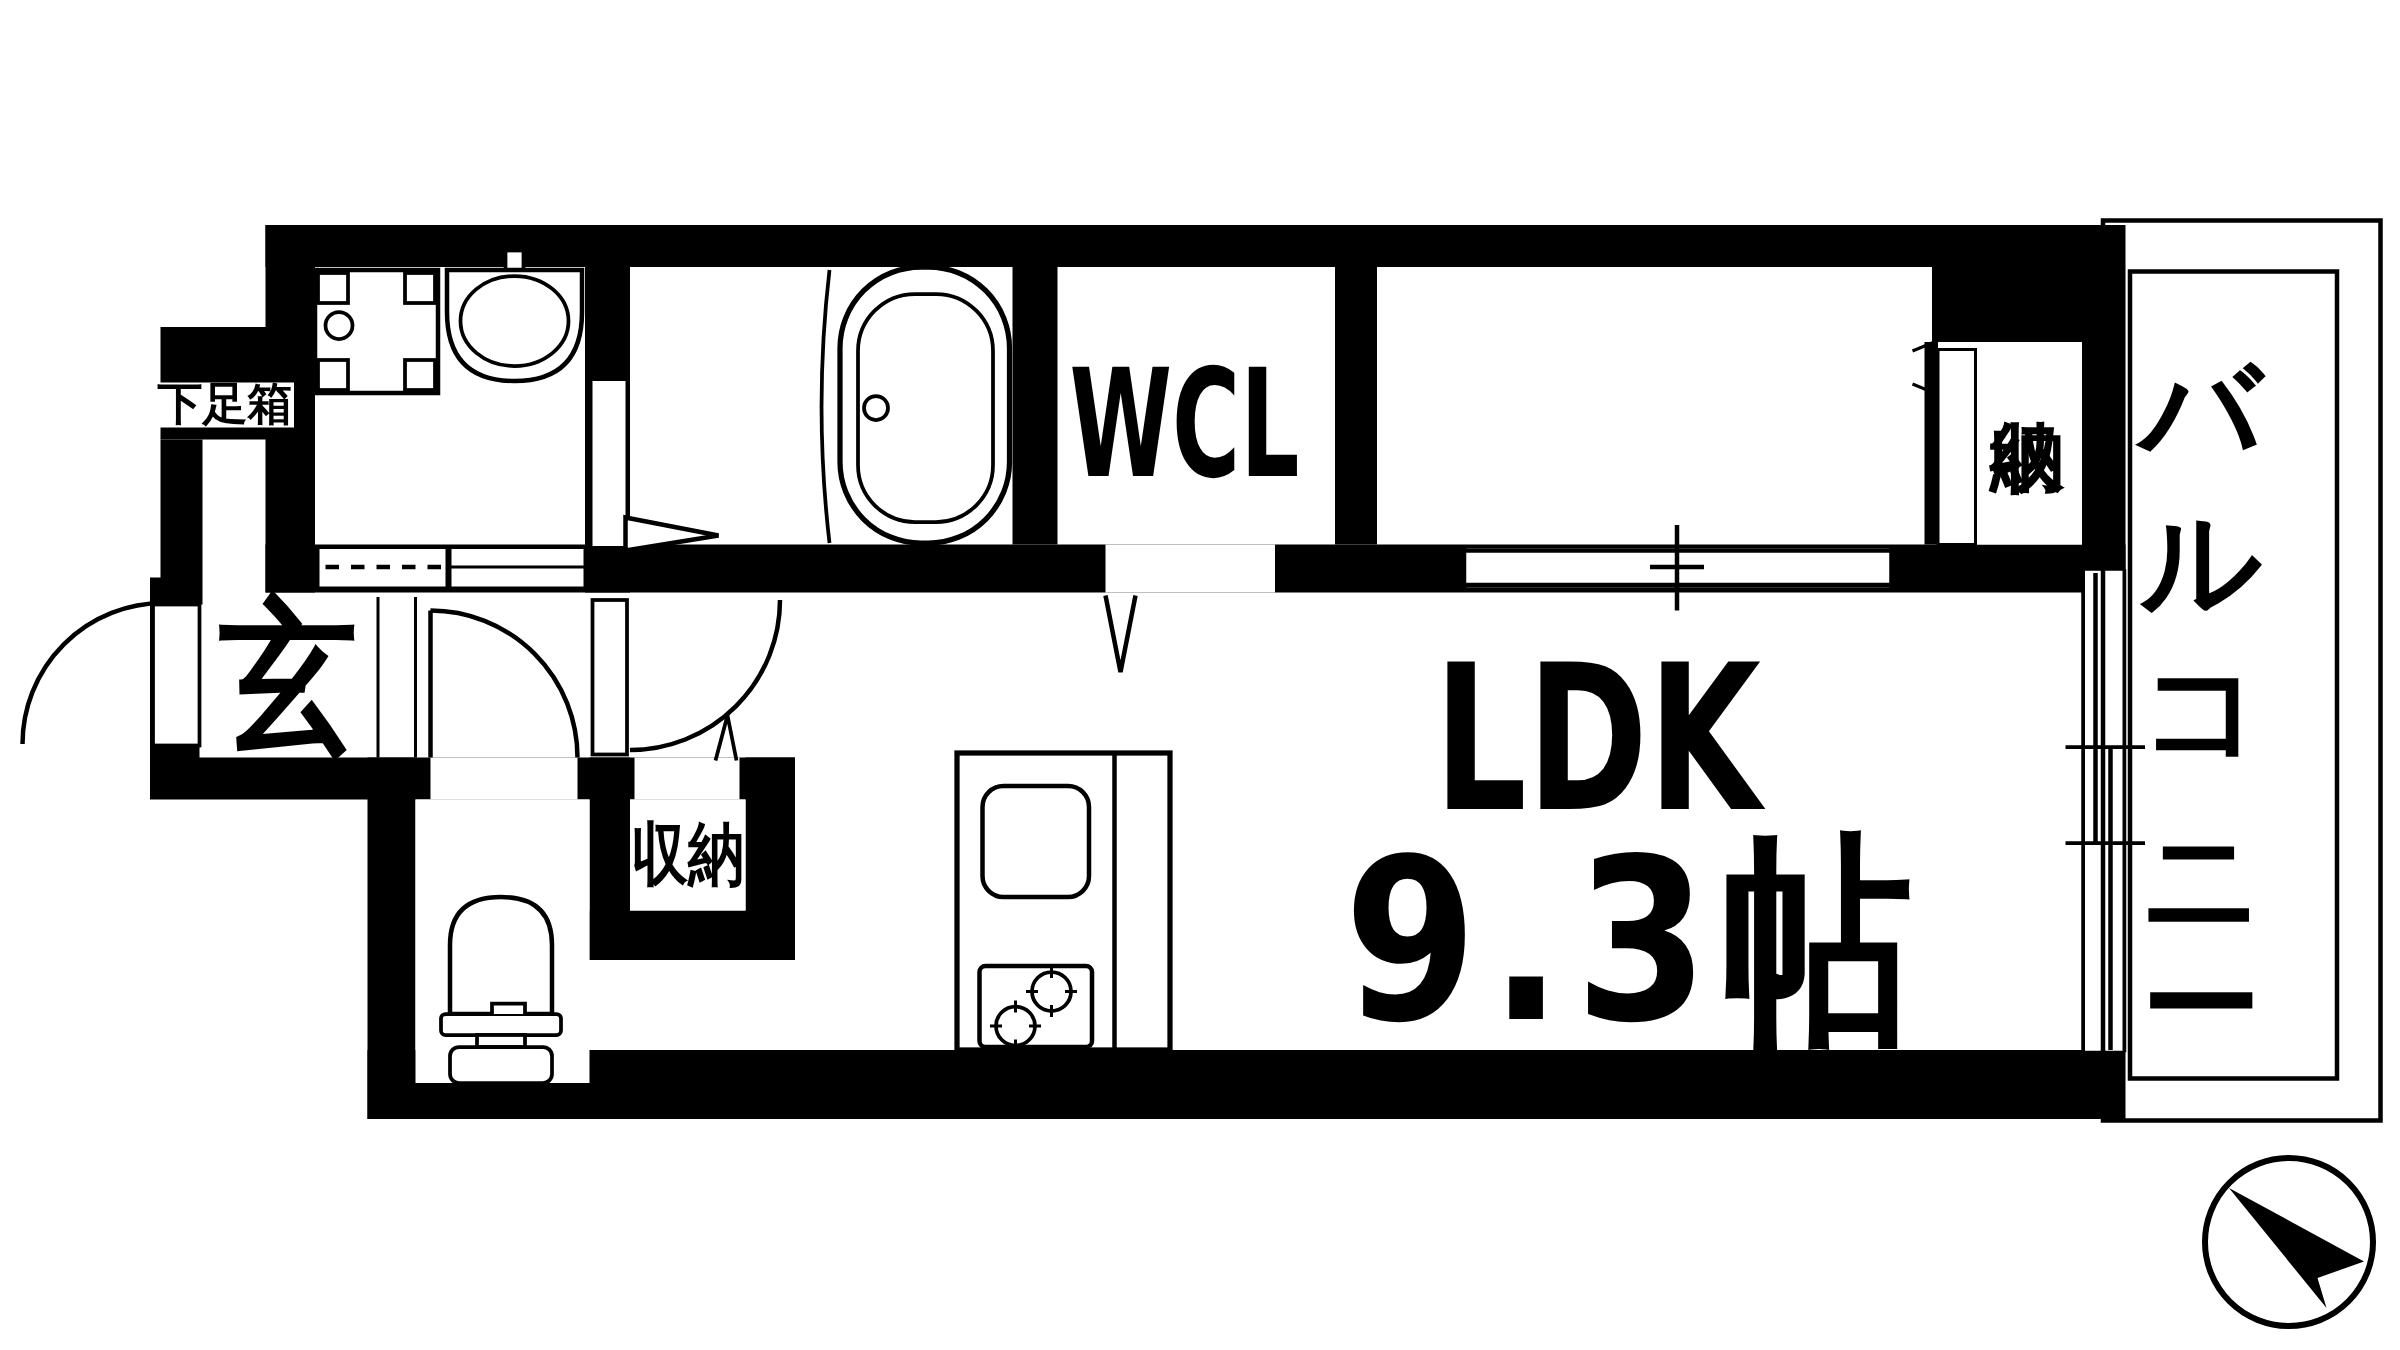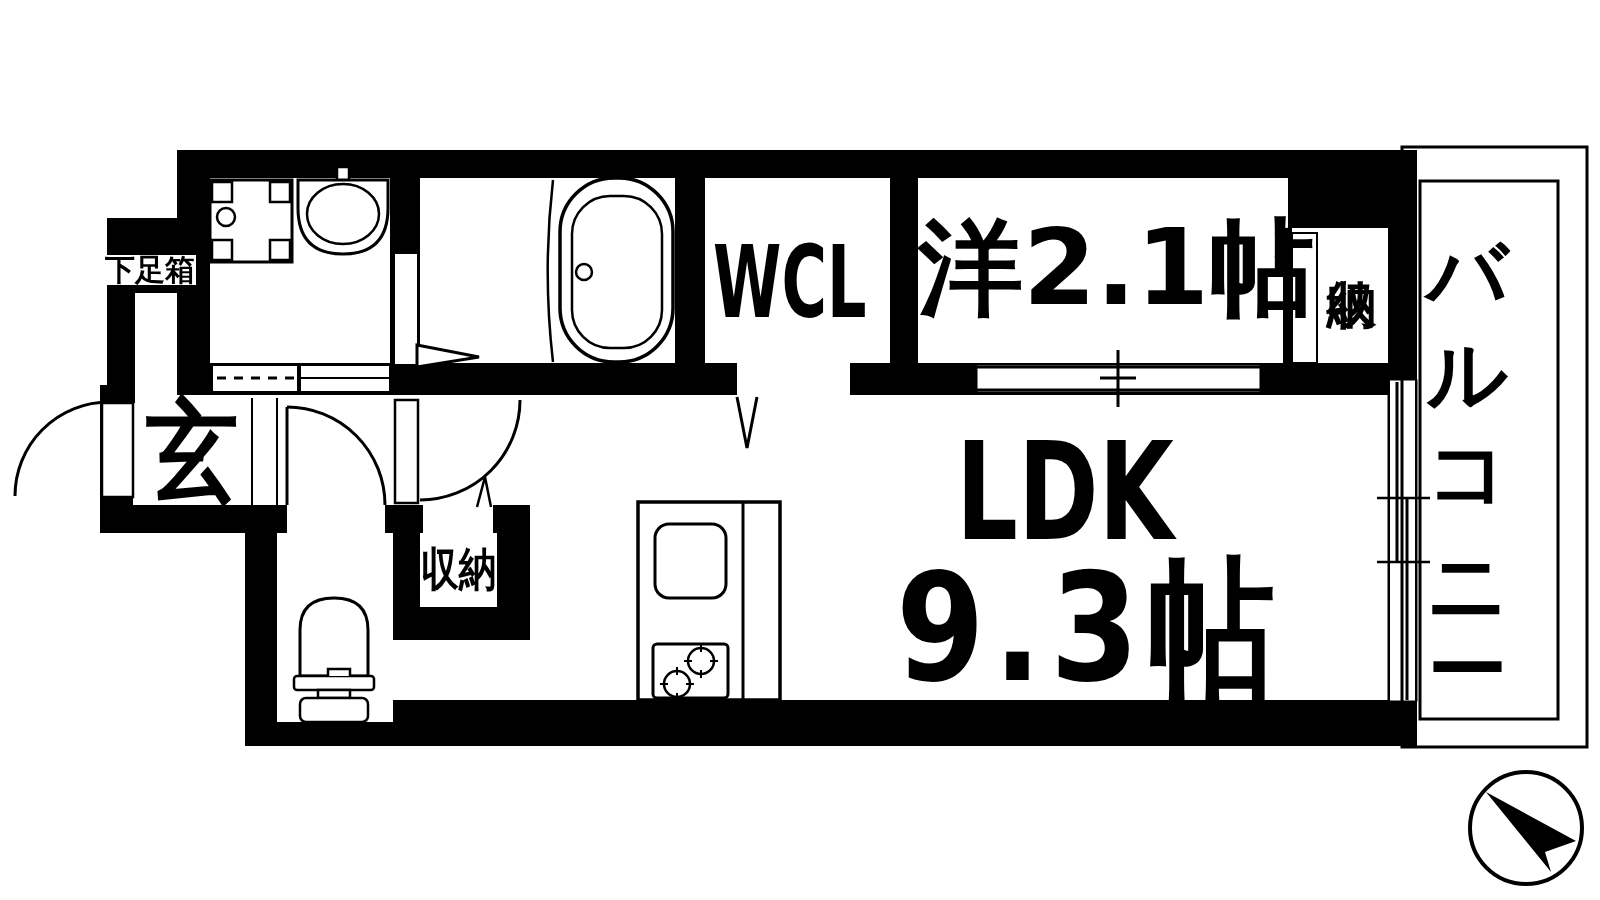--- a/index.html
+++ b/index.html
@@ -158,21 +158,20 @@
     <polygon points="1486,792 1576,841 1545,852 1551,872" fill="#000"></polygon>
   </g>
 </svg>
 
   <div class="lbl" style="left:104px;top:255px;font-size:30px;background:#fff;padding:0 1px;">下足箱</div>
 
   <div class="lbl" style="left:146px;top:396px;font-size:110px;transform:scaleX(0.84);">玄</div>
 
   <div class="lbl" style="left:713px;top:233px;font-size:100px;transform:scaleX(0.62);">WCL</div>
 
-  <div class="lbl" style="left:918px;top:216px;font-size:105px;">洋2.1帖</div>
 
   <div class="lbl vert" style="left:1327px;top:240px;font-size:50px;">収納</div>
 
   <div class="lbl" style="left:421px;top:546px;font-size:46px;transform:scaleX(0.82);">収納</div>
 
   <div class="lbl vert" style="left:1428px;top:183px;font-size:80px;letter-spacing:20px;">バルコニー</div>
 
   <div class="lbl" style="left:956px;top:425px;font-size:135px;transform:scaleX(0.72);">LDK</div>
 
   <div class="lbl" style="left:896px;top:553px;font-size:150px;letter-spacing:10px;transform:scaleX(0.85);">9.3帖</div>

